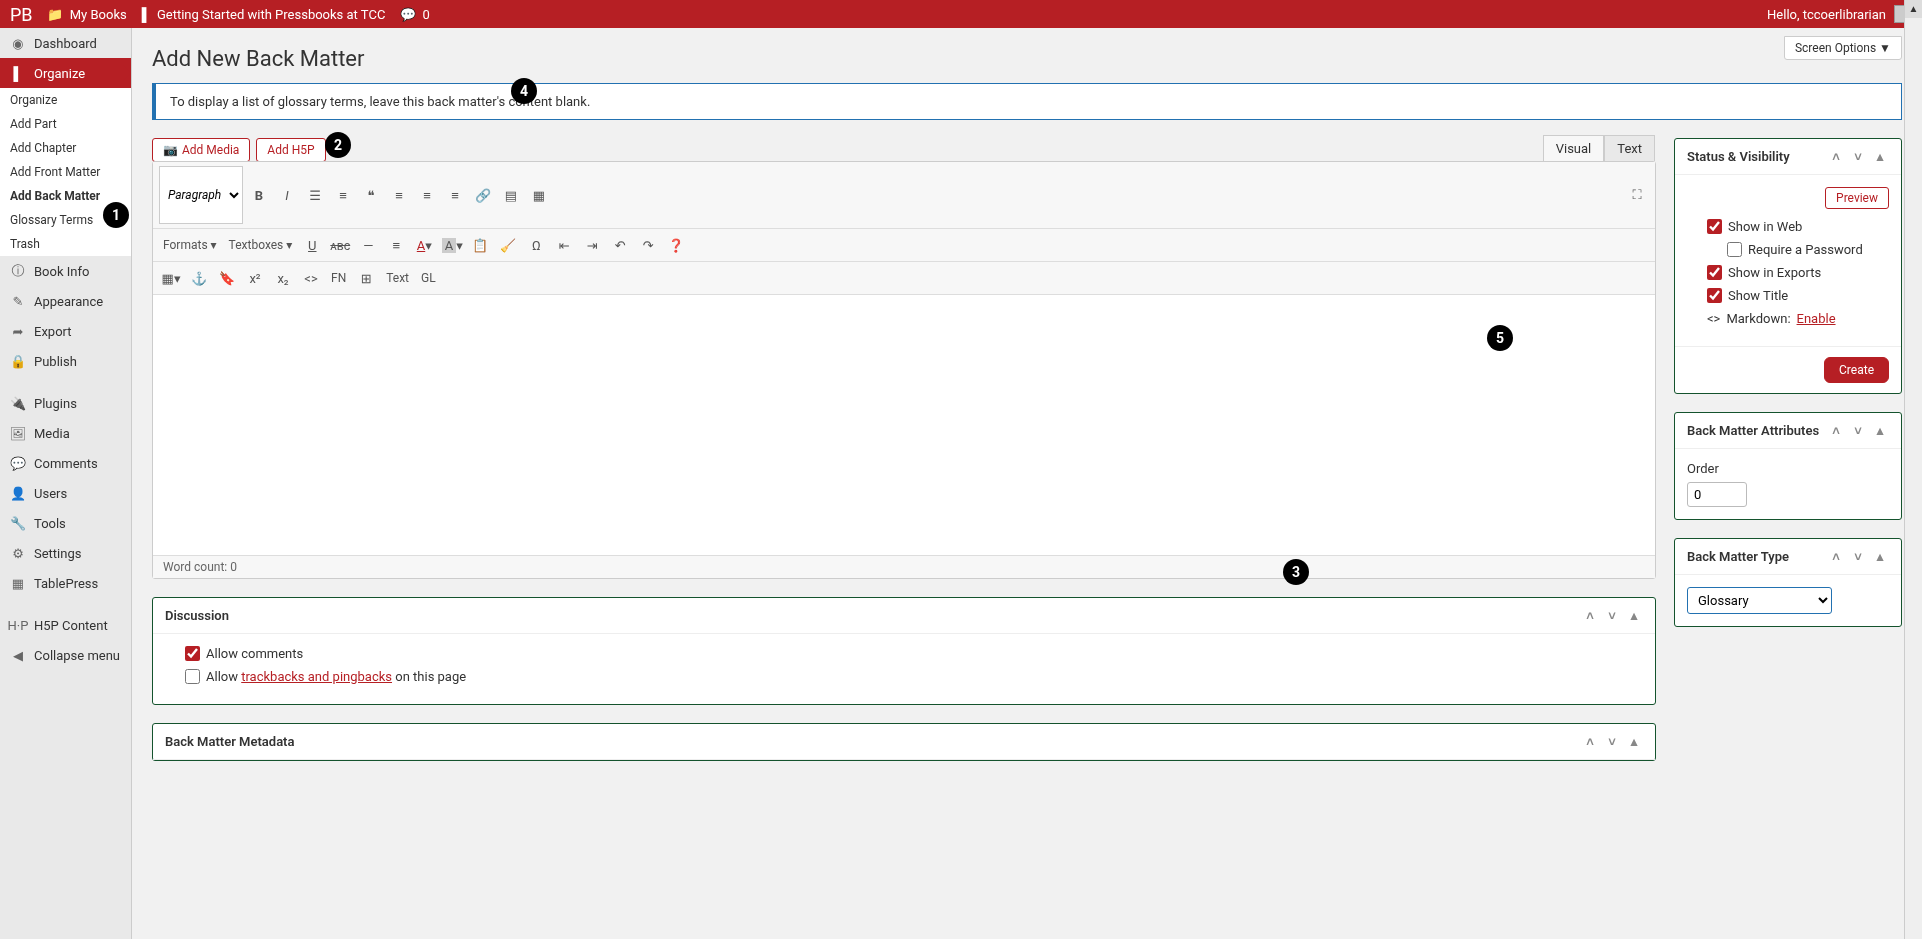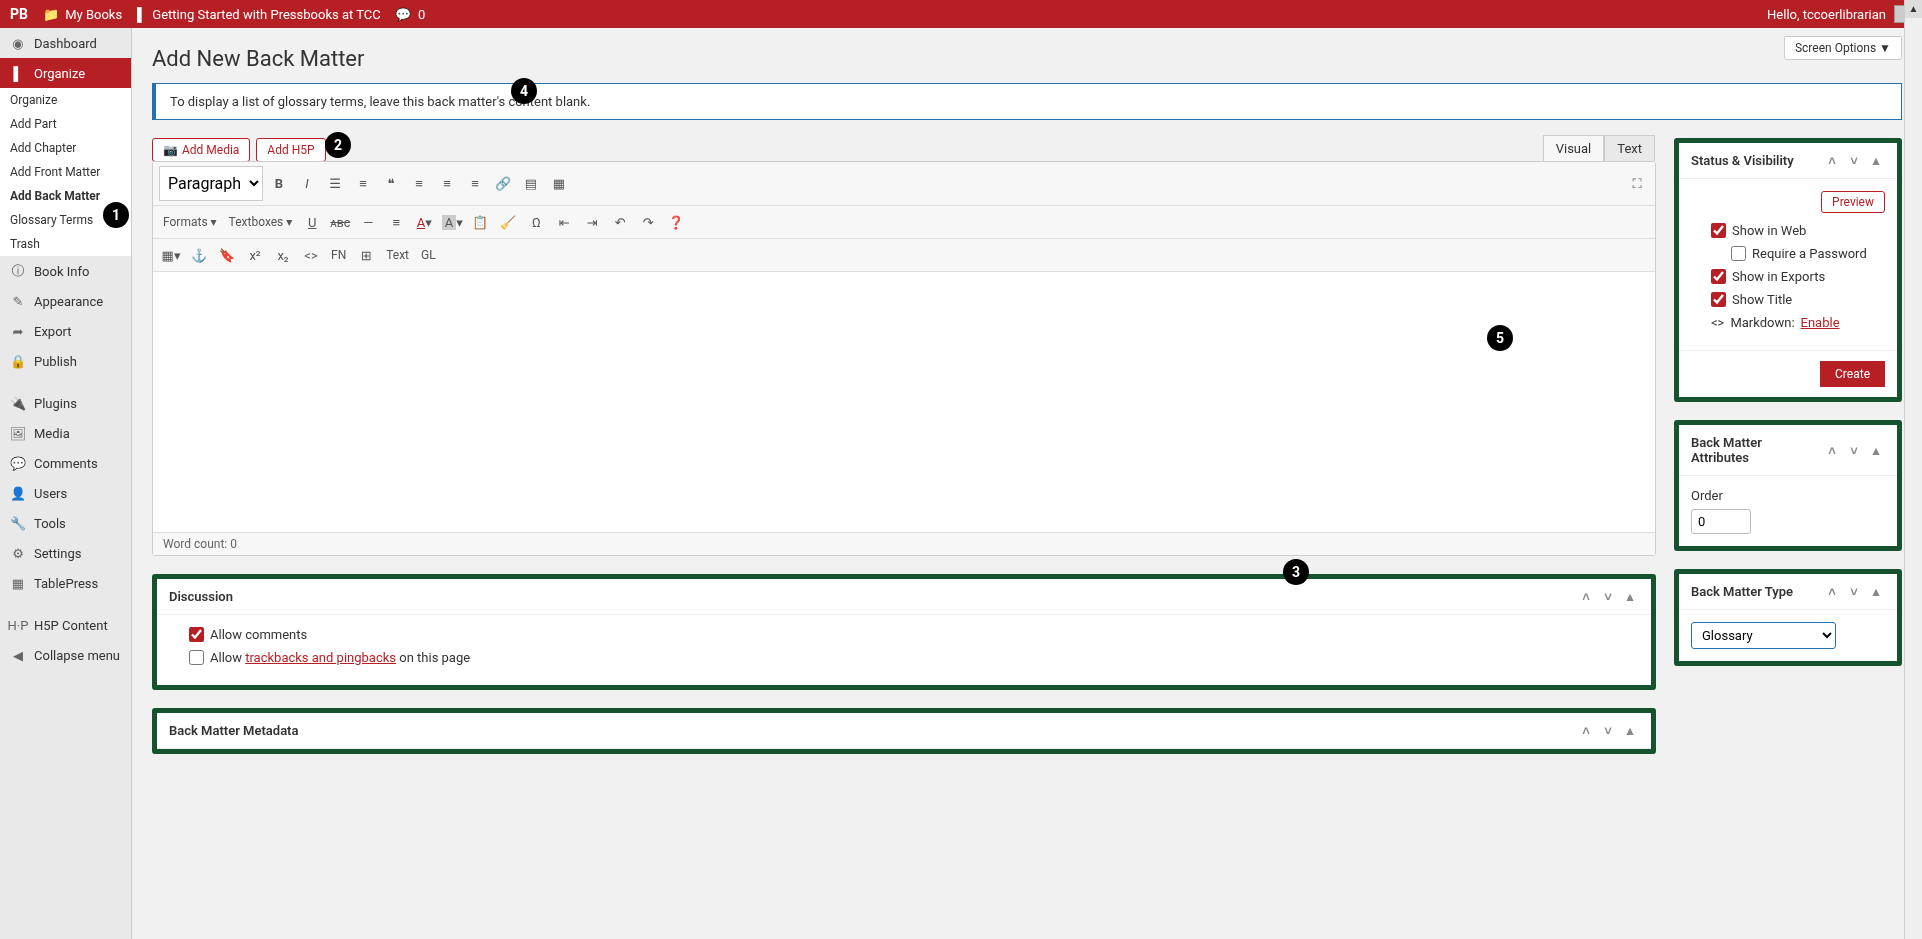--- a/index.html
+++ b/index.html
@@ -2,21 +2,21 @@
 <html><head>
 <meta charset="utf-8">
 <style>
 * { margin: 0; padding: 0; box-sizing: border-box; font-family: -apple-system, BlinkMacSystemFont, "Segoe UI", Roboto, sans-serif; }
 body { background: #f1f1f1; font-size: 13px; color: #333; }
 
 
 .topbar { background: #b61f24; color: #fff; height: 28px; display: flex; align-items: center; padding: 0 10px; font-size: 13px; }
 .topbar .left { display: flex; align-items: center; gap: 15px; }
 .topbar .right { margin-left: auto; display: flex; align-items: center; gap: 8px; }
-.topbar .pb-logo { font-weight: bold; font-size: 14px; }
+.topbar .pb-logo { font-weight: normal; font-size: 18px; }
 .topbar .item { display: flex; align-items: center; gap: 6px; cursor: pointer; }
 .topbar .avatar { width: 18px; height: 18px; background: #ccc; border: 1px solid #999; }
 
 
 .wrap { display: flex; min-height: calc(100vh - 28px); }
 
 
 .sidebar { width: 132px; background: #e9e9e9; border-right: 1px solid #ccc; font-size: 13px; }
 .sidebar .menu-item { display: flex; align-items: center; gap: 8px; padding: 7px 10px; cursor: pointer; color: #333; }
 .sidebar .menu-item.active { background: #b61f24; color: #fff; position: relative; }
@@ -34,35 +34,35 @@
 .notice { background: #fff; border: 1px solid #2271b1; border-left: 4px solid #2271b1; padding: 10px 14px; margin-bottom: 18px; font-size: 13px; display: flex; align-items: center; }
 
 .columns { display: flex; gap: 18px; }
 .col-main { flex: 1; }
 .col-side { width: 228px; }
 
 .title-input { width: 100%; font-size: 20px; padding: 8px 14px; border: 1px solid #ccc; background: #fff; border-radius: 3px; margin-bottom: 38px; }
 
 .editor-actions { display: flex; gap: 6px; margin-bottom: 0; }
 .btn-outline { background: #fff; border: 1px solid #b61f24; color: #b61f24; padding: 4px 10px; font-size: 12px; cursor: pointer; border-radius: 3px; display: inline-flex; align-items: center; gap: 4px; }
-.btn-red { background: #b61f24; color: #fff; border: 1px solid #b61f24; padding: 5px 14px; font-size: 12px; cursor: pointer; border-radius: 0; }
+.btn-red { background: #b61f24; color: #fff; border: 1px solid #b61f24; padding: 5px 14px; font-size: 12px; cursor: pointer; border-radius: 6px; }
 
 .editor-box { border: 1px solid #ccc; background: #fff; border-radius: 3px; position: relative; }
 .editor-tabs { position: absolute; right: 0; top: -27px; display: flex; }
 .editor-tab { padding: 5px 12px; border: 1px solid #ccc; background: #e9e9e9; font-size: 13px; cursor: pointer; border-bottom: none; }
 .editor-tab.active { background: #f7f7f7; }
 .toolbar { background: #f7f7f7; border-bottom: 1px solid #ddd; padding: 4px 6px; display: flex; align-items: center; gap: 4px; flex-wrap: wrap; }
-.toolbar .tb-select { font-size: 16px; padding: 6px 4px; border: 1px solid #ccc; background: #fff; min-width: 80px; }
+.toolbar .tb-select { font-size: 12px; padding: 20px 4px; border: 1px solid #ccc; background: #fff; min-width: 80px; font-style: italic; }
 .toolbar .tb-btn { width: 24px; height: 24px; display: inline-flex; align-items: center; justify-content: center; cursor: pointer; font-size: 13px; color: #555; border-radius: 2px; }
 .toolbar .tb-text { padding: 0 4px; font-size: 12px; color: #555; cursor: pointer; }
 .editor-body { min-height: 260px; background: #fff; }
 .editor-status { background: #f7f7f7; border-top: 1px solid #ddd; padding: 4px 10px; font-size: 12px; color: #666; }
 
 
-.panel { background: #fff; border: 5px solid #14532d; border-radius: 3px; margin-bottom: 18px; }
+.panel { background: #fff; border: 1px solid #14532d; border-radius: 3px; margin-bottom: 18px; }
 .panel-head { display: flex; align-items: center; padding: 10px 12px; font-weight: 600; font-size: 13px; border-bottom: 1px solid #eee; }
 .panel-head .controls { margin-left: auto; display: flex; gap: 4px; color: #888; }
 .panel-head .controls span { cursor: pointer; width: 18px; text-align: center; }
 .panel-body { padding: 12px; font-size: 13px; }
 .panel-body .row { display: flex; align-items: center; gap: 6px; margin-bottom: 8px; margin-left: 20px; }
 .panel-body input[type=checkbox] { width: 15px; height: 15px; accent-color: #b61f24; }
 .panel-body input[type=text], .panel-body input[type=number] { border: 1px solid #bbb; padding: 4px 6px; border-radius: 3px; width: 60px; font-size: 13px; }
 .panel-body select { border: 1px solid #2271b1; padding: 4px 6px; border-radius: 3px; width: 145px; font-size: 13px; background: #fff; }
 .panel-body .link { color: #b61f24; text-decoration: underline; cursor: pointer; }
 .panel-foot { padding: 10px 12px; border-top: 1px solid #eee; text-align: right; }

